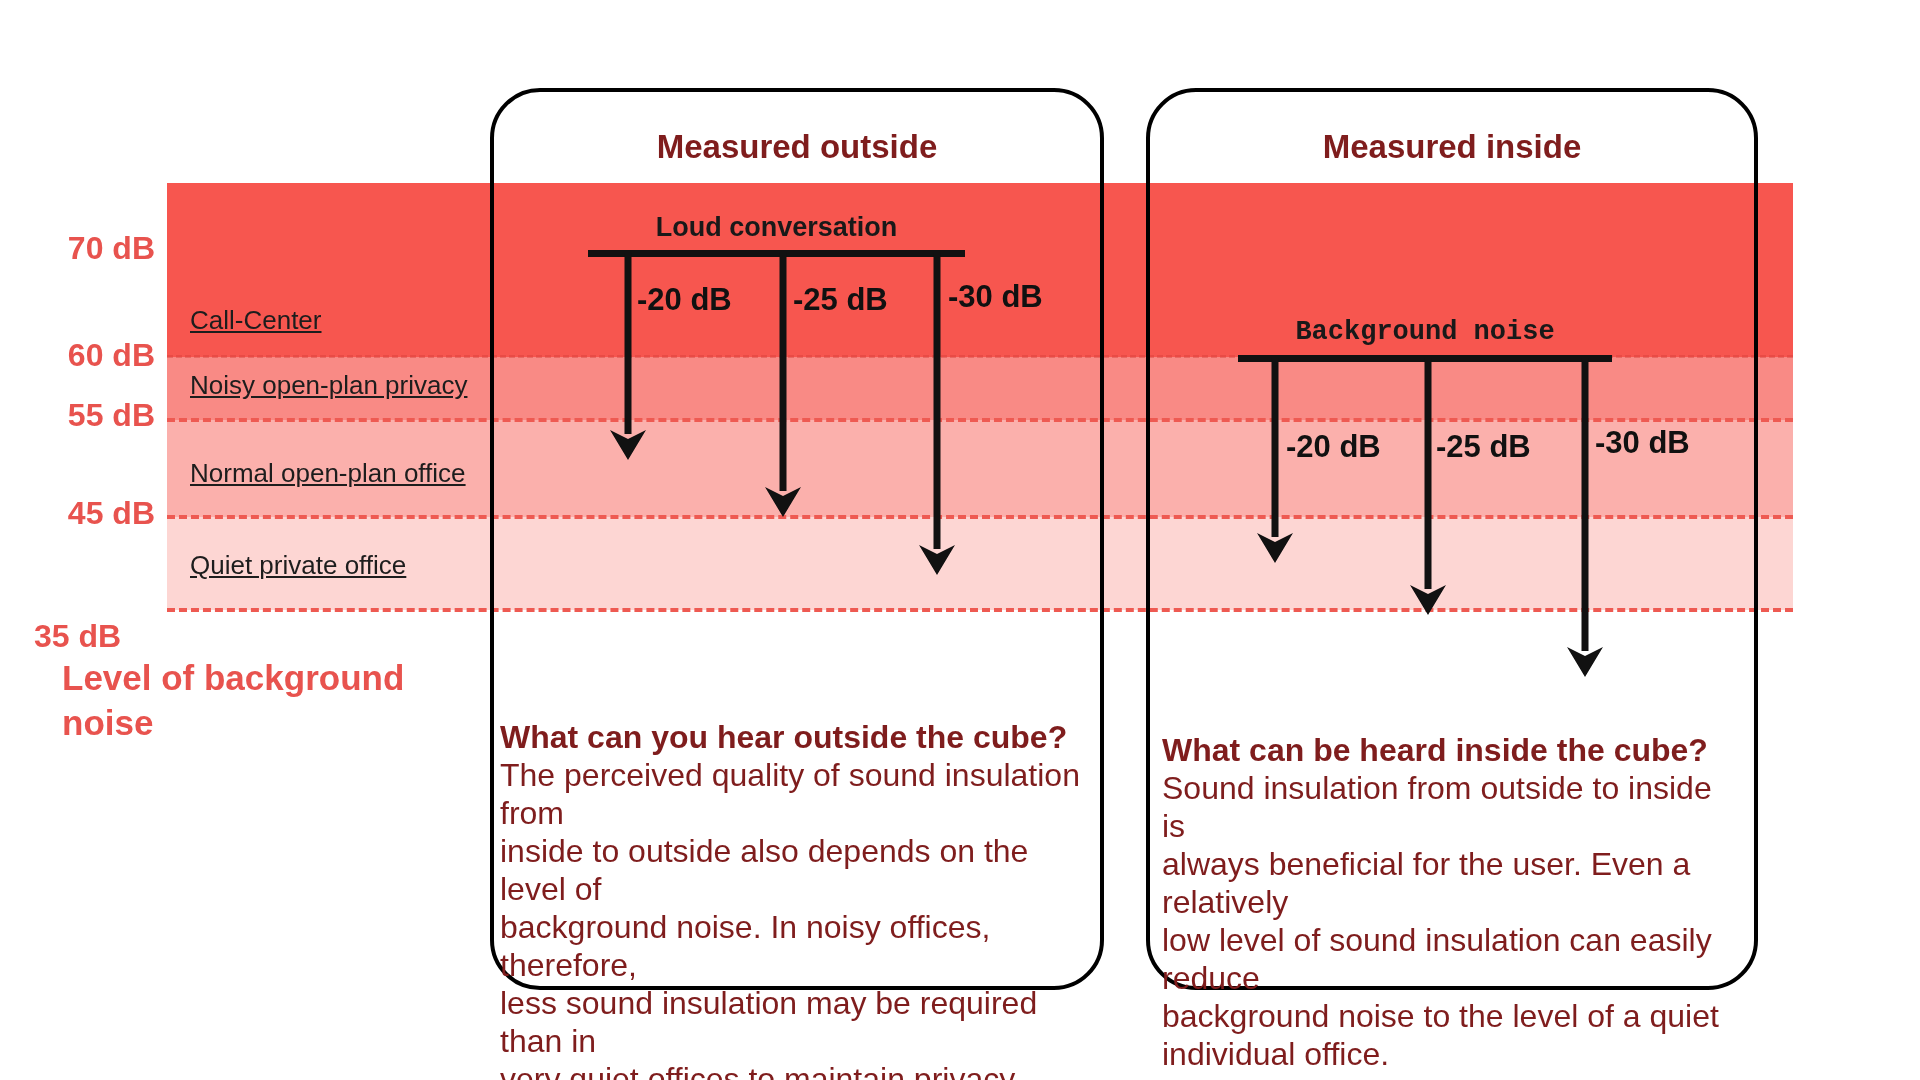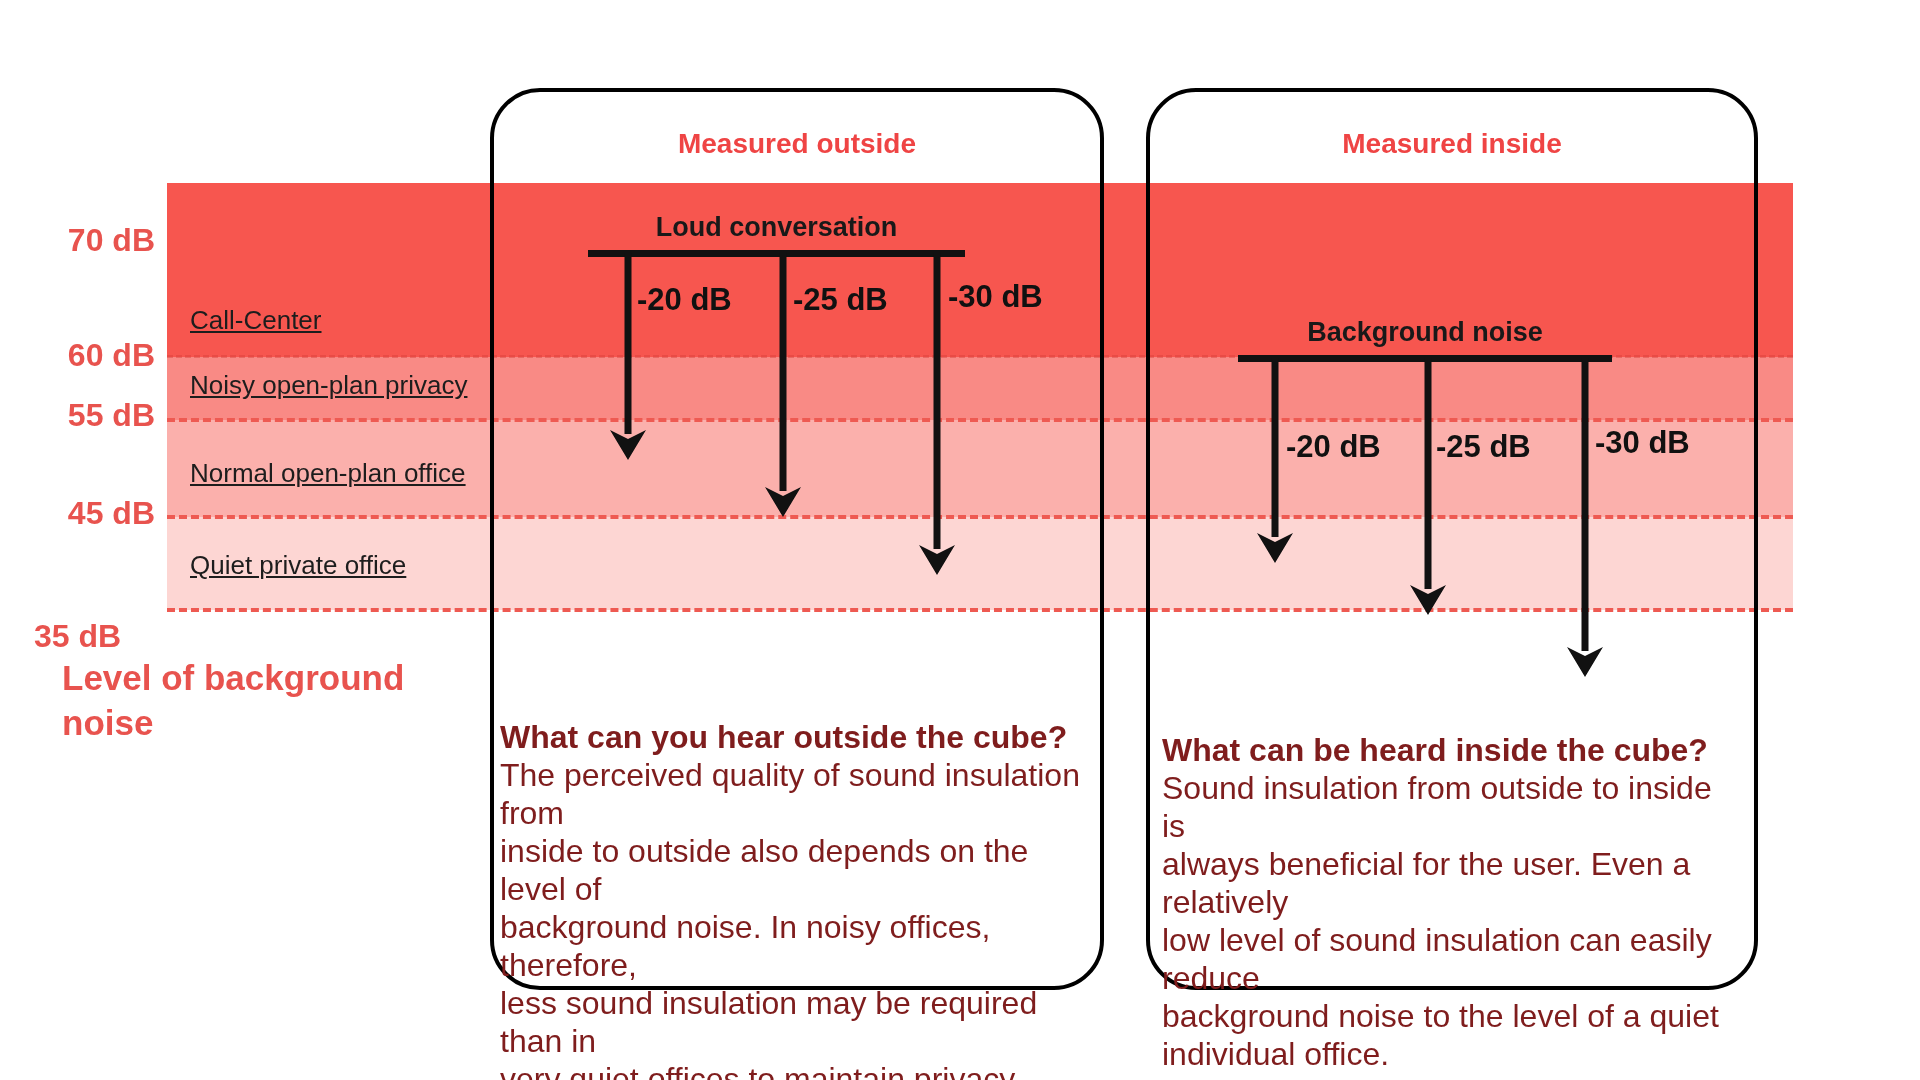--- a/index.html
+++ b/index.html
@@ -16,46 +16,46 @@
   .dash{position:absolute;left:167px;width:1626px;height:0;border-top:4px dashed #ee5a52;}
   .dash-60{top:355px;border-top:3px dashed rgba(214,62,58,.45);}
   .dash-55{top:418px;}
   .dash-45{top:515px;}
   .dash-35{top:608px;}
   
   .db-label{
     position:absolute;left:0;width:155px;text-align:right;
     font-size:32px;font-weight:bold;color:#e8534e;line-height:38px;
   }
-  .db-70{top:221px;} .db-60{top:336px;} .db-55{top:396px;} .db-45{top:494px;} .db-35{top:617px;text-align:center;}
+  .db-70{top:229px;} .db-60{top:336px;} .db-55{top:396px;} .db-45{top:494px;} .db-35{top:617px;text-align:center;}
   .band-label{
     position:absolute;left:190px;font-size:26px;color:#1d1d1d;line-height:32px;text-decoration:underline;
   }
   .bl-1{top:304px;} .bl-2{top:369px;} .bl-3{top:457px;} .bl-4{top:549px;}
   .axis-caption{
     position:absolute;left:62px;top:655px;width:350px;
     font-size:35px;font-weight:bold;color:#e8534e;line-height:45px;
   }
   
   .panel{
     position:absolute;top:88px;height:902px;border:4px solid #000;border-radius:50px;
     background:transparent;box-sizing:border-box;
   }
   .panel-outside{left:490px;width:614px;}
   .panel-inside{left:1146px;width:612px;}
   .panel-title{
     position:absolute;left:0;right:0;top:36px;text-align:center;
-    font-size:28px;font-weight:bold;color:#ef4444;
+    font-size:33px;font-weight:bold;color:#7f1d1d;
   }
   
   .source-label{
     position:absolute;text-align:center;font-size:27px;font-weight:bold;color:#191919;
   }
   .src-outside{left:588px;top:212px;width:377px;}
-  .src-inside{left:1238px;top:317px;width:374px;}
+  .src-inside{left:1238px;top:317px;width:374px;font-family:Liberation Mono, monospace;}
   .bar{position:absolute;height:7px;background:#111;}
   .bar-outside{left:588px;top:250px;width:377px;}
   .bar-inside{left:1238px;top:355px;width:374px;}
   .arrow{position:absolute;width:36px;}
   .arrow .stem{
     position:absolute;left:50%;transform:translateX(-50%);
     top:0;bottom:26px;width:7px;background:#111;
   }
   .arrow .head{
     position:absolute;bottom:0;left:0;width:36px;height:30px;background:#111;

